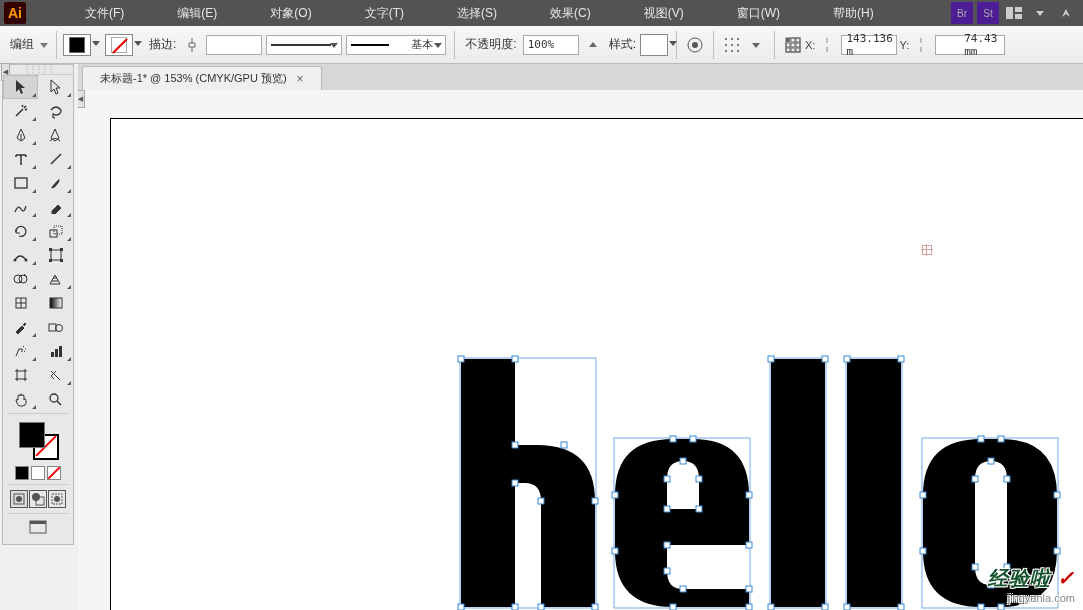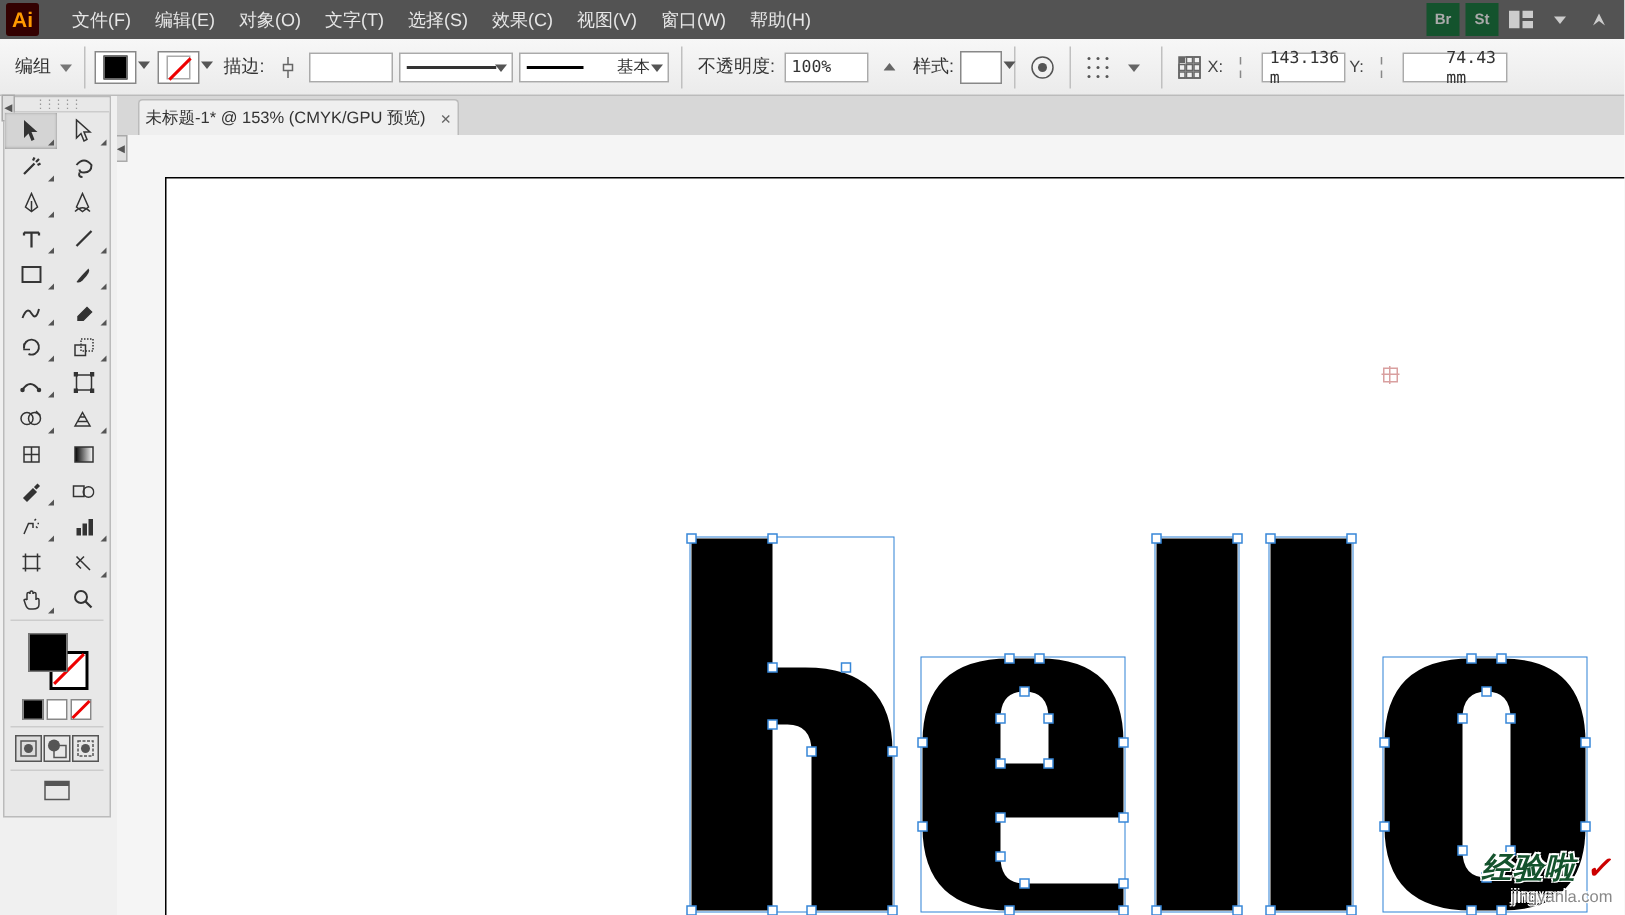--- a/index.html
+++ b/index.html
@@ -1,24 +1,24 @@
 <!DOCTYPE html>
 <html><head>
 <meta charset="utf-8">
 <style>
 * { margin:0; padding:0; box-sizing:border-box; font-family:"Microsoft YaHei", Arial, sans-serif; -webkit-font-smoothing:antialiased; }
 body { background:#f0f0f0; width:1083px; height:610px; overflow:hidden; position:relative; }
 
 
 .menubar { height:26px; background:#535353; display:flex; align-items:center; padding:0 4px; color:#e6e6e6; font-size:12px; }
 .menubar .logo { width:22px; height:22px; background:#330000; color:#ff9a00; font-weight:bold; font-size:14px; display:flex; align-items:center; justify-content:center; margin-right:14px; border-radius:2px;}
-.menubar .menu-item { padding:0 8px; cursor:default; }
+.menubar .menu-item { padding:0 8px; cursor:default;margin-left:37px; }
 .menubar .spacer { flex:1; }
 .menubar .icon-btn { width:22px; height:22px; margin:0 2px; display:flex; align-items:center; justify-content:center; font-size:12px; color:#ccc; }
-.menubar .icon-btn.box { background:#14532d; color:#aaa; font-weight:bold;font-size:10px;}
+.menubar .icon-btn.box { background:#4c1d95; color:#aaa; font-weight:normal;font-size:10px;}
 
 
 .options-bar { height:38px; background:linear-gradient(#f7f7f7,#ebebeb); border-bottom:1px solid #bbb; display:flex; align-items:center; padding:0 6px; font-size:12px; color:#333; }
 .options-bar .sep { width:1px; height:28px; background:#c0c0c0; margin:0 6px; }
 .options-bar .label { margin:0 4px; white-space:nowrap; }
 .swatch { width:28px; height:22px; border:1px solid #888; display:inline-flex; align-items:center; justify-content:center; position:relative; margin-right:2px; background:#fff;}
 .swatch.black .inner { width:16px; height:16px; background:#000; border:1px solid #666;}
 .swatch.none .inner { width:16px; height:16px; background:#fff; border:1px solid #aaa; position:relative;}
 .swatch.none .inner:after{content:"";position:absolute;left:-2px;top:7px;width:20px;height:2px;background:#e00;transform:rotate(-45deg);}
 .swatch .drop { position:absolute; right:-10px; top:6px; border-left:4px solid transparent;border-right:4px solid transparent;border-top:5px solid #555;}
@@ -52,21 +52,21 @@
 .mini-sw.w{background:#fff;}
 .mini-sw.n{background:#fff;position:relative;}
 .mini-sw.n:after{content:"";position:absolute;left:-2px;top:5px;width:16px;height:2px;background:#e00;transform:rotate(-45deg);}
 .draw-mode { grid-column:1/3; display:flex; justify-content:center; gap:1px; padding:3px 0;}
 .draw-mode .dm{width:18px;height:18px;border:1px solid #555;position:relative;}
 .draw-mode .dm.sel{background:#ddd;}
 .screen-mode { grid-column:1/3; display:flex; justify-content:center; padding:4px 0;}
 
 
 .doc-tabs { position:absolute; left:78px; top:64px; right:0; height:26px; background:#d7d7d7; display:flex; align-items:flex-end; padding-left:4px;}
-.doc-tab { height:24px; background:#efefef; border:1px solid #bbb; border-bottom:none; padding:0 4px; display:flex; align-items:center; font-size:11px; color:#333; border-radius:3px 3px 0 0;margin-left:10px;}
+.doc-tab { height:24px; background:#efefef; border:1px solid #bbb; border-bottom:none; padding:0 17px; display:flex; align-items:center; font-size:11px; color:#333; border-radius:3px 3px 0 0;}
 .doc-tab .close{margin-left:10px;color:#666;font-size:12px;}
 
 
 .canvas-area { position:absolute; left:78px; top:90px; right:0; bottom:0; background:#f5f5f5; overflow:hidden;}
 .canvas-xhandle{position:absolute;left:-2px;top:0;width:9px;height:18px;background:#e0e0e0;border:1px solid #aaa;display:flex;align-items:center;justify-content:center;}
 .canvas-xhandle:before{content:"◀";font-size:7px;color:#555;}
 .artboard { position:absolute; left:32px; top:28px; right:-40px; bottom:-40px; background:#fff; border:1px solid #000;}
 .reg-mark{position:absolute;right:190px;top:126px;width:10px;height:10px;border:1px solid #d9a0a0;}
 .reg-mark:before{content:"";position:absolute;left:3px;top:-2px;width:1px;height:12px;background:#d9a0a0;}
 .reg-mark:after{content:"";position:absolute;top:3px;left:-2px;height:1px;width:12px;background:#d9a0a0;}

